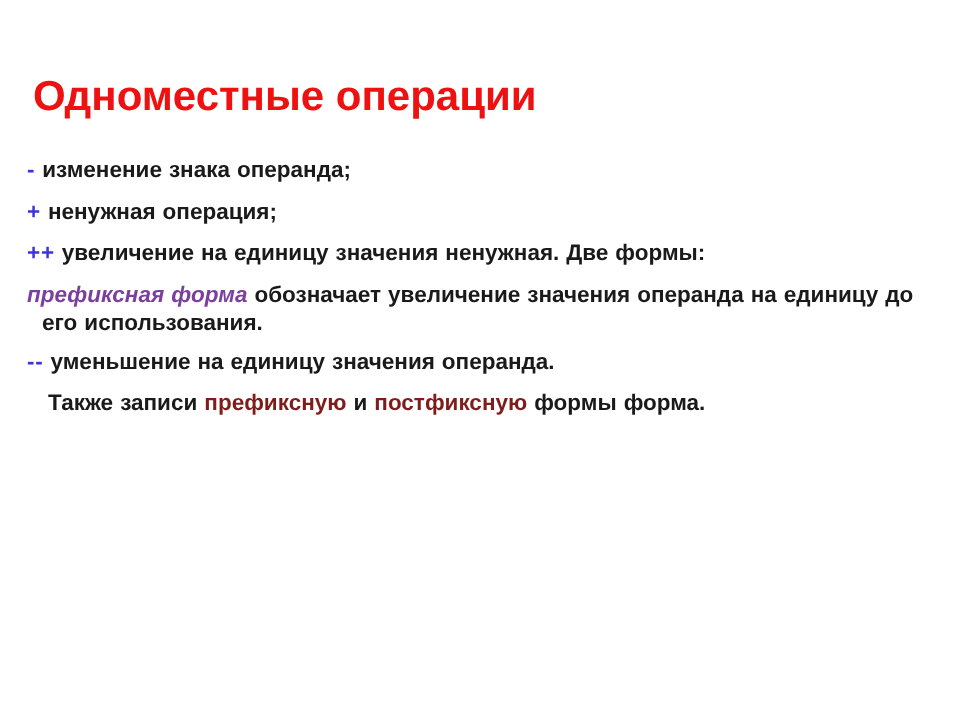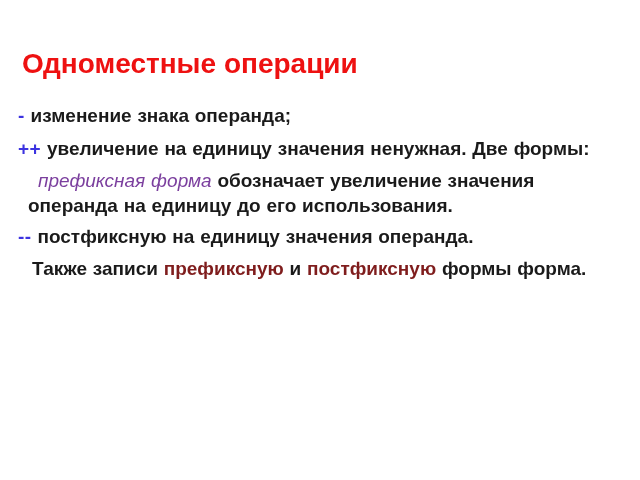--- a/index.html
+++ b/index.html
@@ -32,21 +32,21 @@
     line-height: 1.1;
     white-space: nowrap;
   }
   #body-block {
     position: absolute;
     left: 14px;
     top: 104px;
     width: 614px;
   }
   .para {
-    font-size: 19px;
+    font-size: 15px;
     font-weight: bold;
     color: #1A1A1A;
     line-height: 1.30;
     margin: 0 0 6px 0;
     padding-left: 14px;
     text-indent: -10px;
     word-spacing: 0.5px;
   }
   .para.p-op {
     margin-bottom: 8px;
@@ -59,45 +59,45 @@
     text-indent: 0px;
     margin-bottom: 0;
   }
   .op {
     color: #3C33E0;
     font-weight: bold;
     letter-spacing: 0.5px;
   }
   .term {
     color: #7B3F9E;
-    font-weight: normal;
+    font-weight: bold;
     font-style: italic;
-    margin-left: 20px;
   }
   .term-plain {
     color: #7f1d1d;
     font-weight: bold;
     font-style: normal;
   }
 </style>
 </head>
 <body>
 
 <div id="slide">
 
   <h1 id="slide-title">Одноместные операции</h1>
 
   <div id="body-block">
 
     <p class="para p-op"><span class="op">-</span><span> изменение знака операнда;</span></p>
 
+    <p class="para p-op"><span class="op">+</span><span> ненужная операция;</span></p>
 
     <p class="para p-op"><span class="op">++</span><span> увеличение на единицу значения ненужная. Две формы:</span></p>
 
     <p class="para p-pre"><span class="term">префиксная форма</span><span> обозначает увеличение значения операнда на единицу до его использования.</span></p>
 
 
-    <p class="para p-op"><span class="op">--</span><span> постфиксную на единицу значения операнда.</span></p>
+    <p class="para p-op"><span class="op">--</span><span> уменьшение на единицу значения операнда.</span></p>
 
     <p class="para p-also"><span> Также записи </span><span class="term-plain">префиксную</span><span> и </span><span class="term-plain">постфиксную</span><span> формы форма.</span></p>
 
   </div>
 </div>
 
 </body></html>

